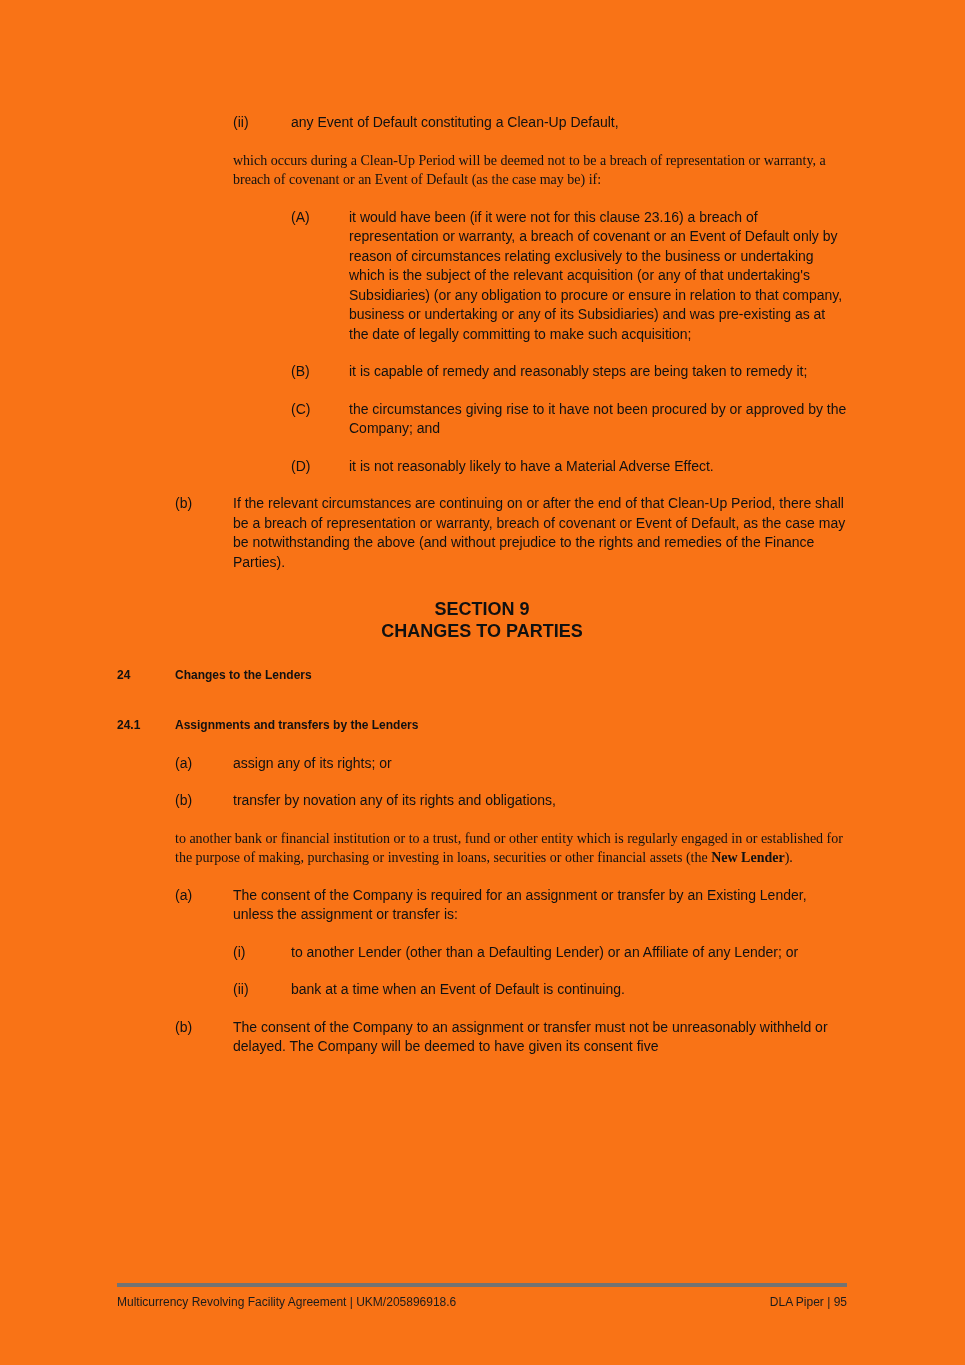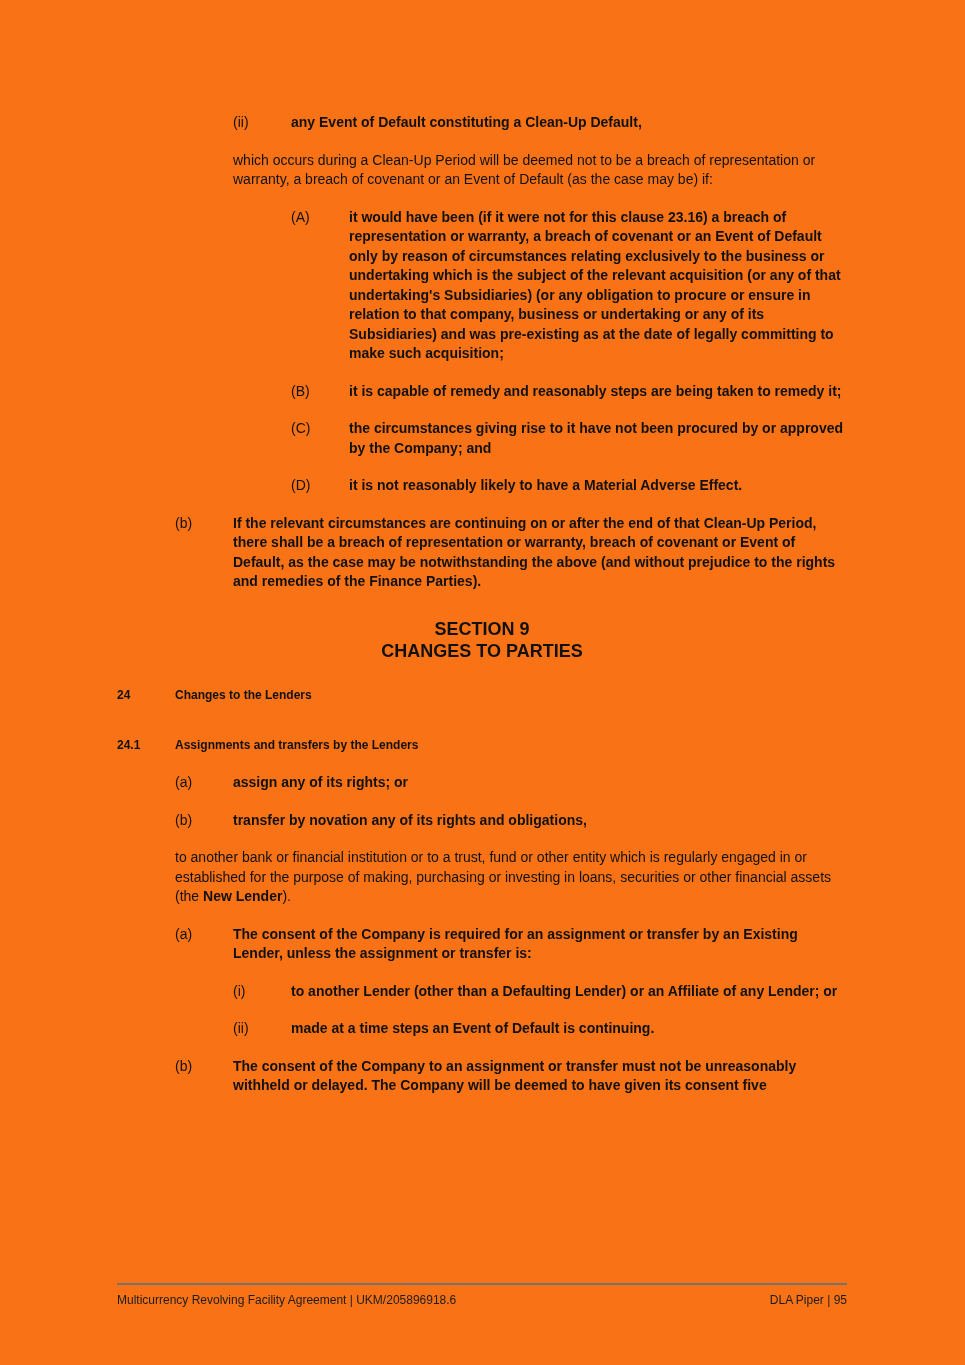--- a/index.html
+++ b/index.html
@@ -16,22 +16,22 @@
     overflow: hidden;
   }
   .content {
     position: absolute;
     top: 113px; left: 117px; right: 118px;
     display: flex; flex-direction: column;
     font-size: 14px; line-height: 19.5px;
   }
   .row { display: flex; margin-bottom: 18px; }
   .row .marker { flex: 0 0 58px; }
-  .row .text { flex: 1 1 auto; font-weight: bold; }
-  .para { margin-bottom: 18px; }
+  .row .text { flex: 1 1 auto; }
+  .para { margin-bottom: 18px; font-family: Liberation Serif, serif; }
   .ind1 { margin-left: 58px; }   
   .ind2 { margin-left: 116px; }  
   .ind3 { margin-left: 174px; }  
   .section-title {
     margin: 8px 0 22px;
     text-align: center;
     font-weight: 700;
     font-size: 18px;
     line-height: 22px;
   }
@@ -44,21 +44,21 @@
   .h1 .marker { flex: 0 0 58px; }
   .h2 {
     font-weight: 700;
     font-size: 12px;
     margin-bottom: 18px;
   }
   .bold { font-weight: 700; }
   .footer {
     position: absolute;
     left: 117px; right: 118px; top: 1283px;
-    border-top: 2px solid #737373;
+    border-top: 4px solid #737373;
     padding-top: 8px;
     display: flex;
     justify-content: space-between;
     font-size: 12px;
     line-height: 15px;
     color: #1c1c1c;
   }
 </style>
 </head>
 <body>
@@ -132,21 +132,21 @@
       <span class="text">The consent of the Company is required for an assignment or transfer by an Existing Lender, unless the assignment or transfer is:</span>
     </div>
 
     <div class="row ind2">
       <span class="marker">(i)</span>
       <span class="text">to another Lender (other than a Defaulting Lender) or an Affiliate of any Lender; or</span>
     </div>
 
     <div class="row ind2">
       <span class="marker">(ii)</span>
-      <span class="text">made at a time steps an Event of Default is continuing.</span>
+      <span class="text">bank at a time when an Event of Default is continuing.</span>
     </div>
 
     <div class="row ind1">
       <span class="marker">(b)</span>
       <span class="text">The consent of the Company to an assignment or transfer must not be unreasonably withheld or delayed. The Company will be deemed to have given its consent five</span>
     </div>
 
   </main>
 
   <footer class="footer">

